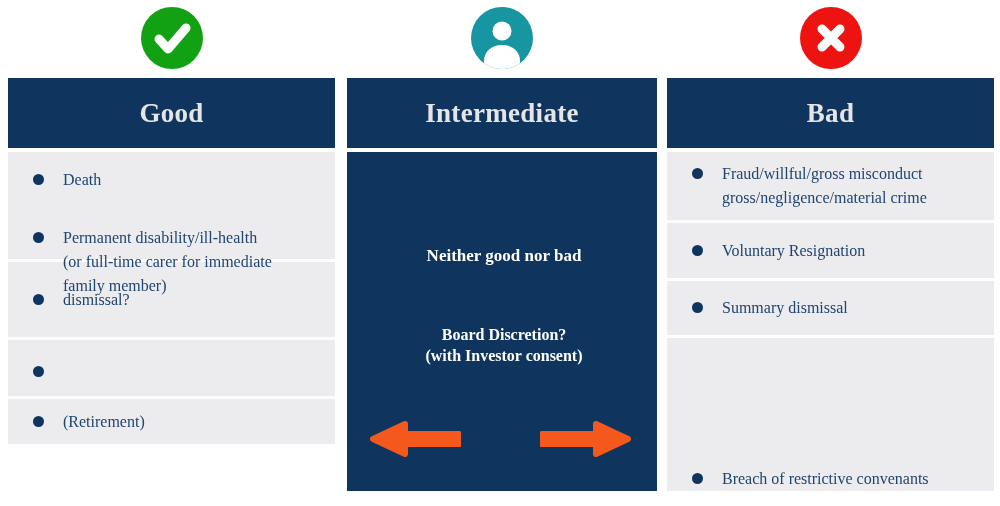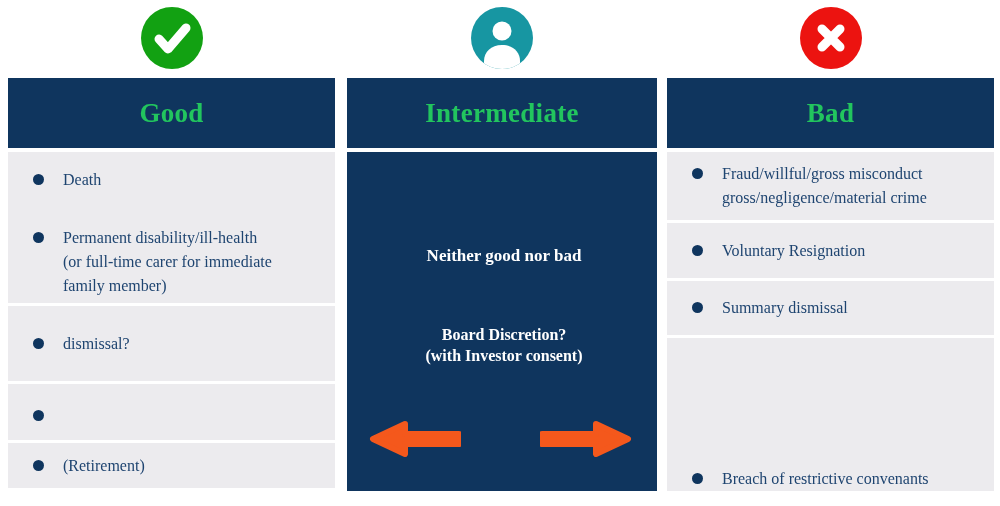--- a/index.html
+++ b/index.html
@@ -20,33 +20,33 @@
   }
   .canvas{position:relative;width:1000px;height:506px;background:var(--page);}
   .cols{display:flex;padding-left:8px;}
   .col{display:flex;flex-direction:column;}
   .col-good{width:327px;margin-right:12px;}
   .col-intermediate{width:310px;margin-right:10px;}
   .col-bad{width:327px;}
   .icon-row{height:78px;display:flex;align-items:flex-start;justify-content:center;padding-top:7px;}
   .circle-icon{width:62px;height:62px;display:block;}
   .hdr{
-    height:70px;background:var(--navy);color:#22c55e;
+    height:70px;background:var(--navy);color:#e5e5e5;
     display:flex;align-items:center;justify-content:center;
     font-size:27px;font-weight:bold;letter-spacing:.3px;
     margin-bottom:4px;
   }
   .body-list{background:var(--page);}
   .block{
     background:var(--gray);
     display:flex;flex-direction:column;justify-content:center;
     margin-bottom:3px;
   }
   .body-list .block:last-child{margin-bottom:0;}
-  .col-good .block:nth-child(1){height:151px;justify-content:flex-start;padding-top:16px;}
+  .col-good .block:nth-child(1){height:107px;justify-content:flex-start;padding-top:16px;}
   .col-good .block:nth-child(2){height:75px;}
   .col-good .block:nth-child(3){height:56px;}
   .col-good .block:nth-child(4){height:45px;text-align:center;}
   .col-bad .block:nth-child(1){height:68px;}
   .col-bad .block:nth-child(2){height:55px;}
   .col-bad .block:nth-child(3){height:54px;}
   .col-bad .block:nth-child(4){height:153px;justify-content:flex-end;padding-top:30px;}
   .item{display:flex;align-items:flex-start;padding-left:25px;}
   .item:not(:last-child){margin-bottom:34px;}
   .bullet{

